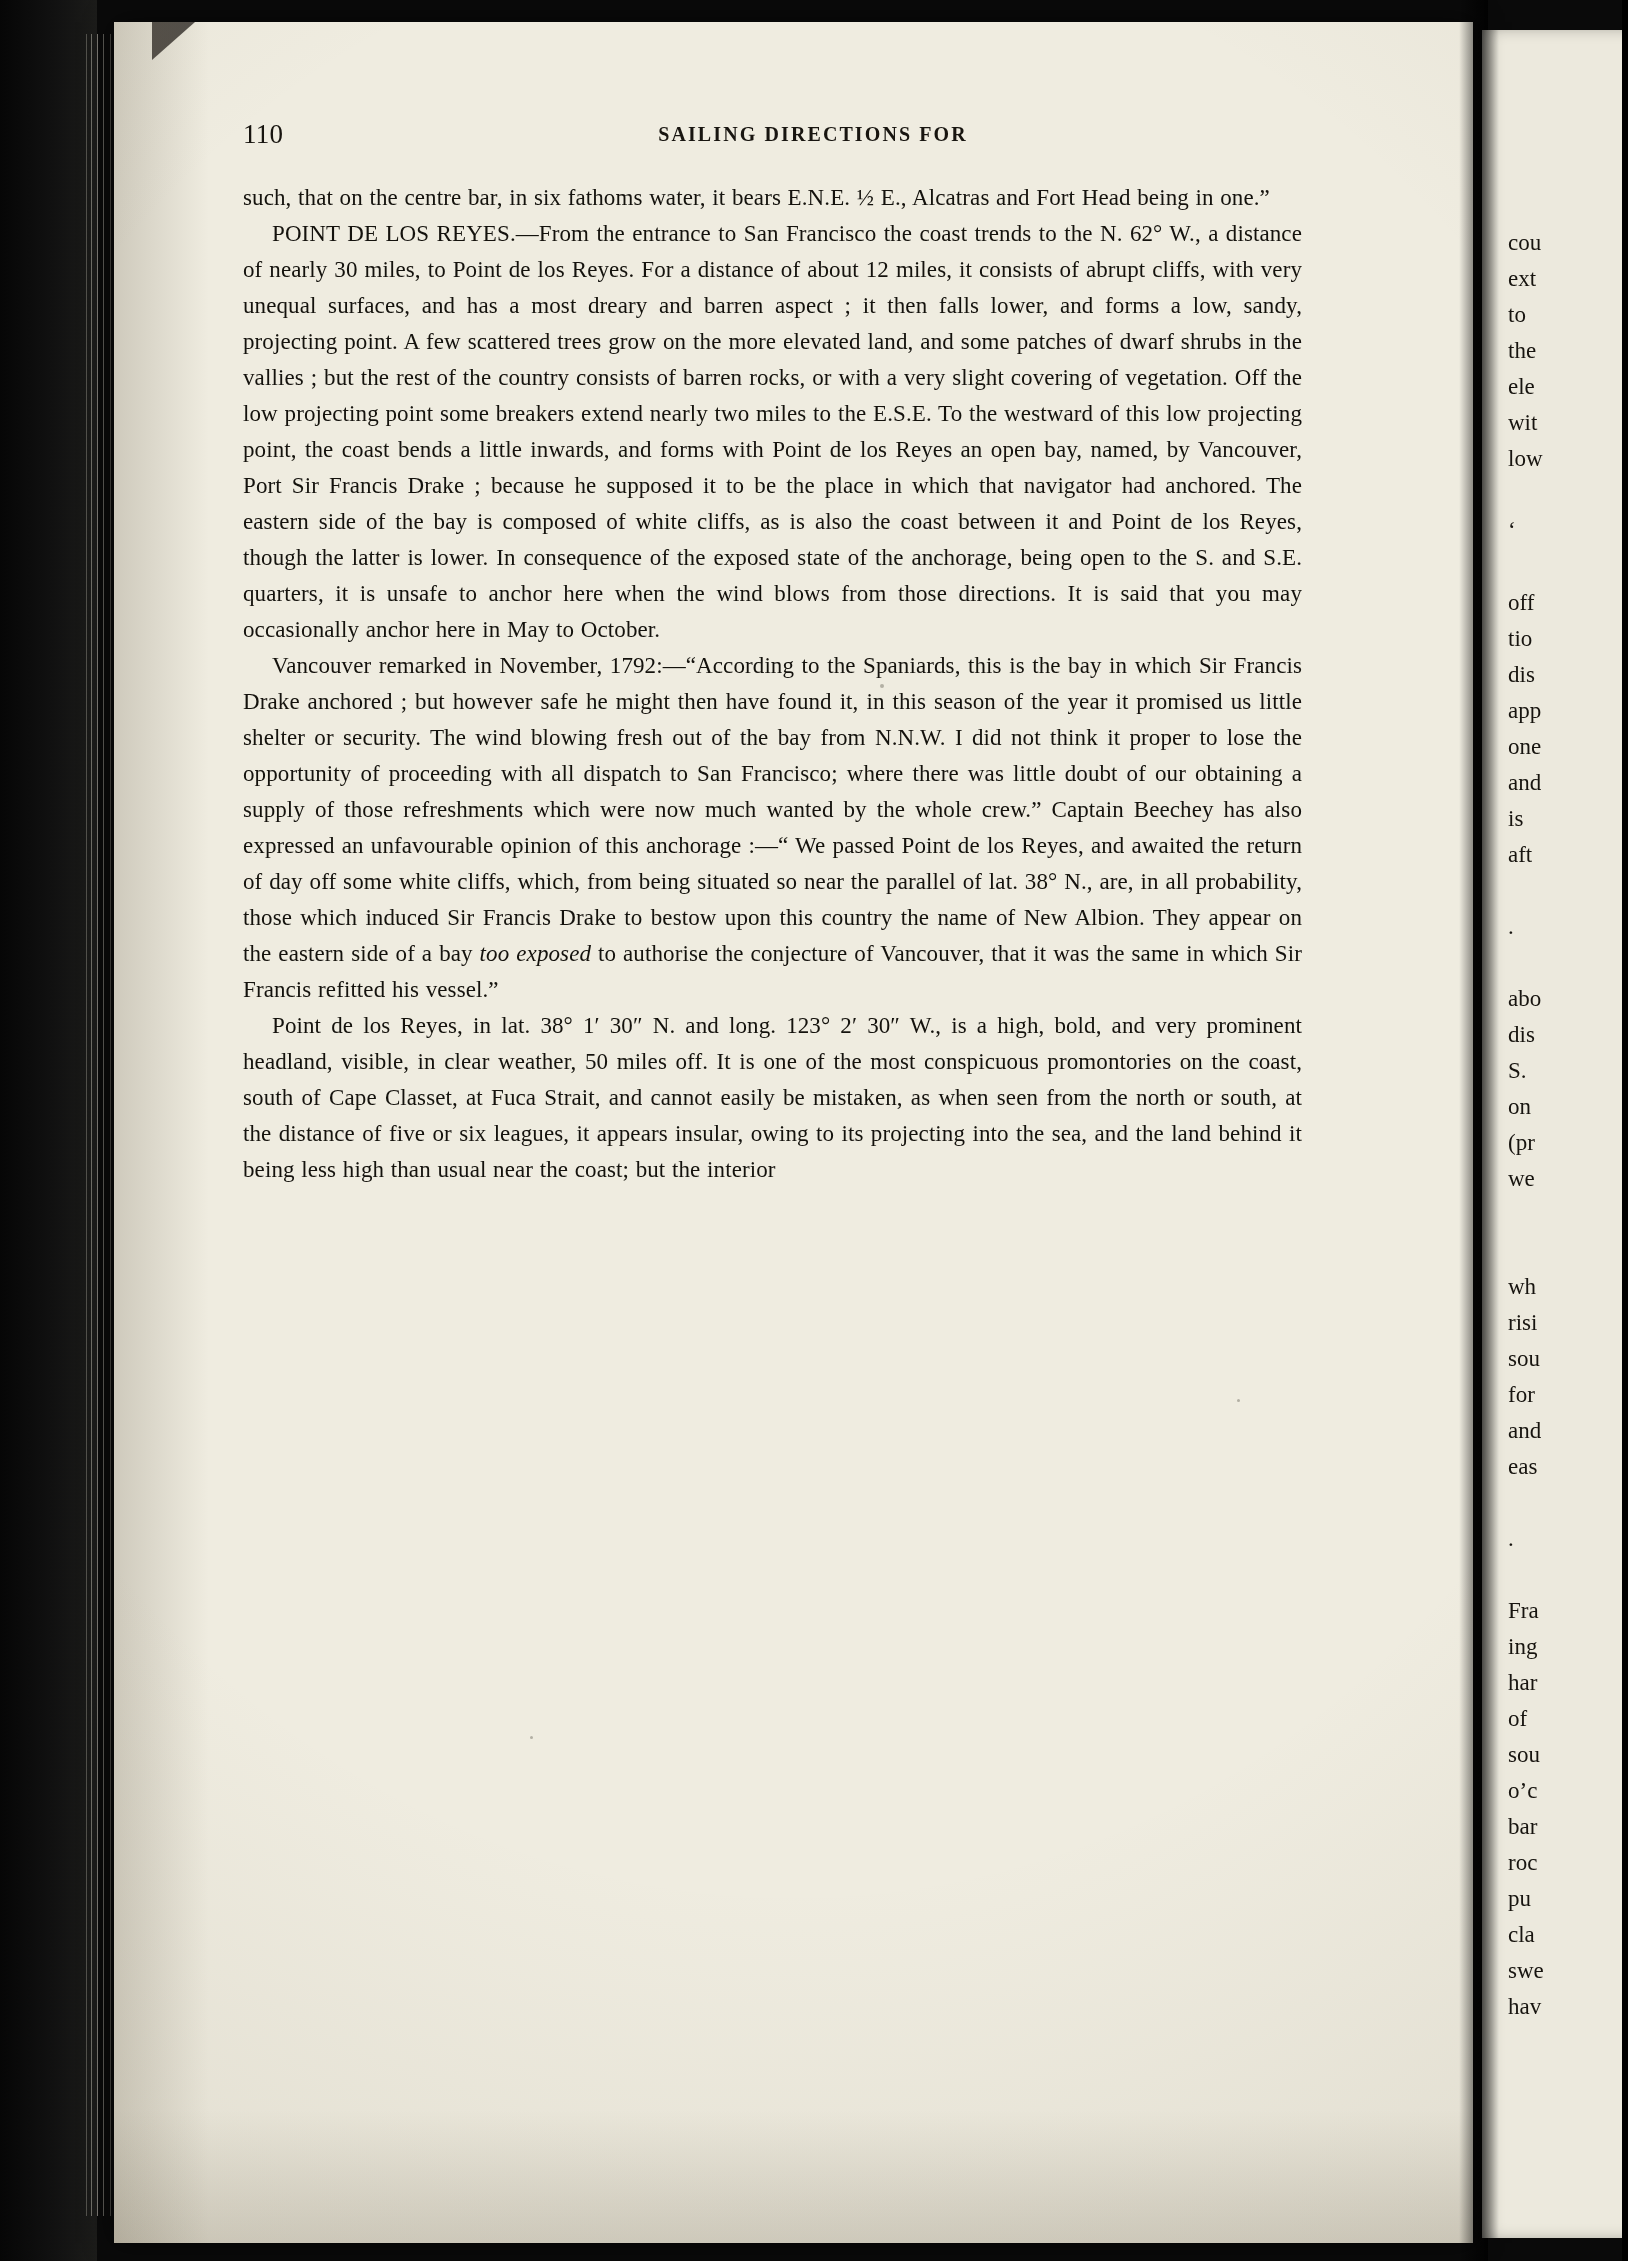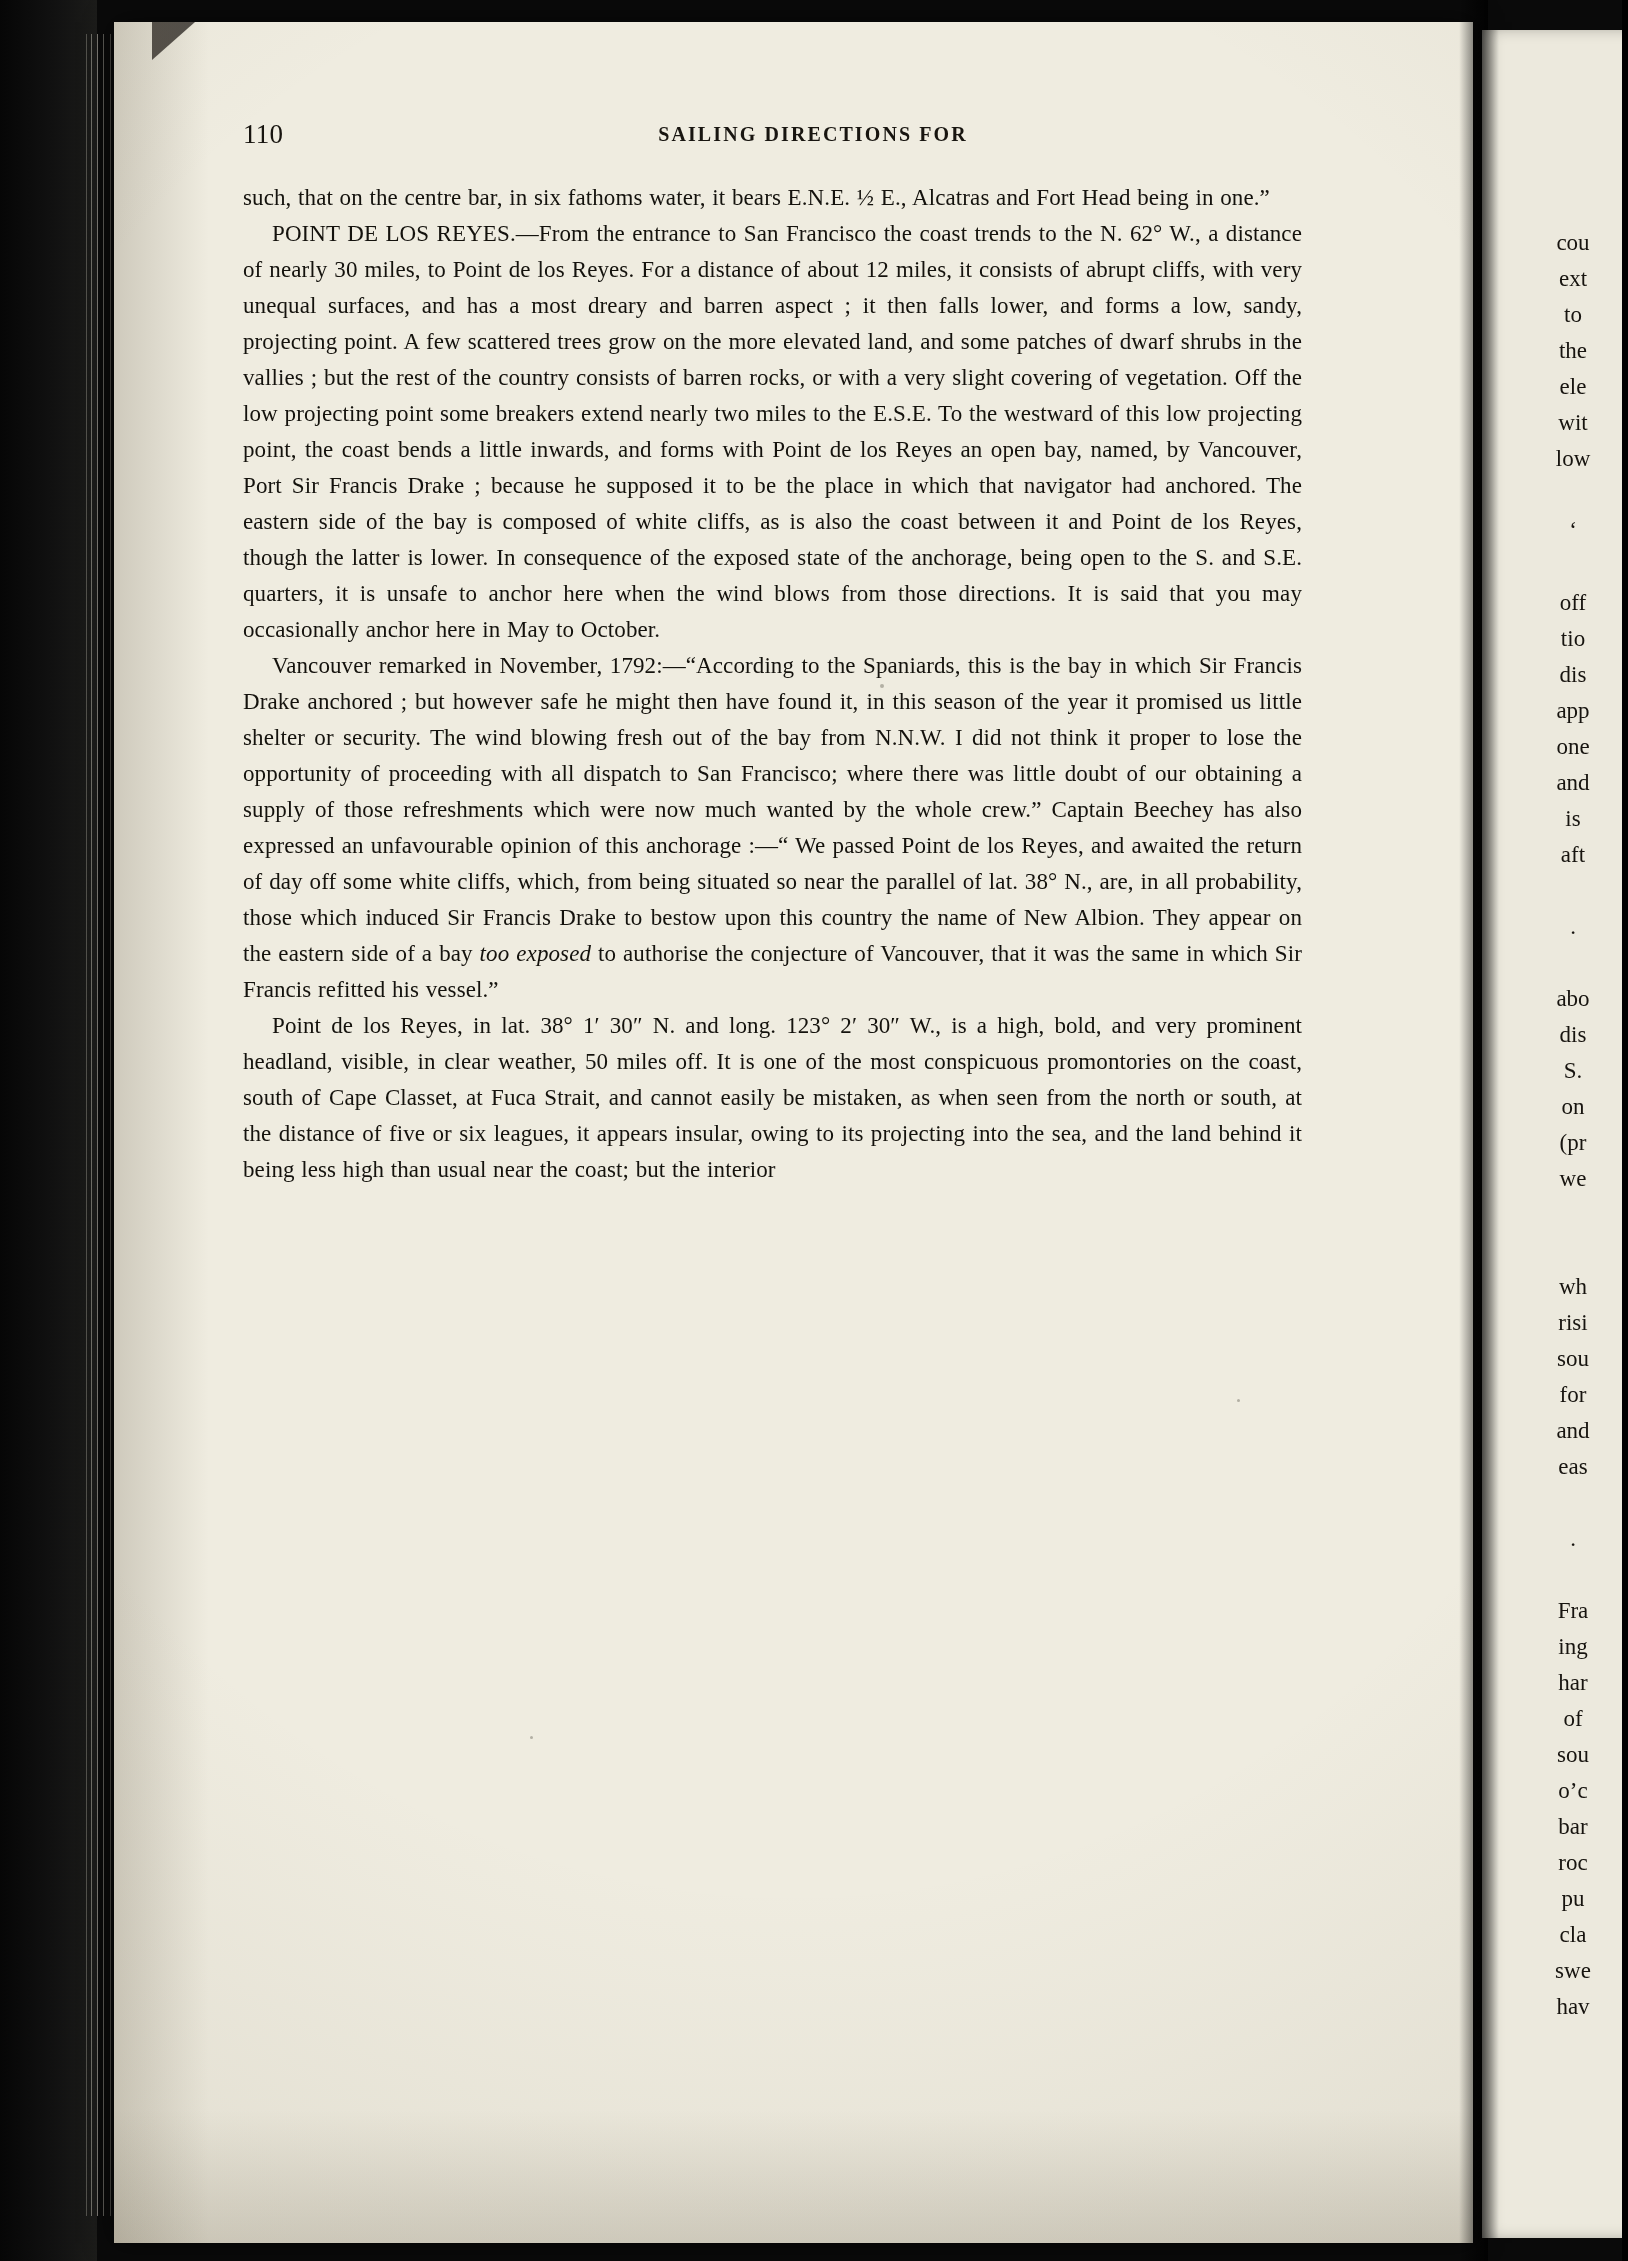--- a/index.html
+++ b/index.html
@@ -123,21 +123,20 @@
   
   .right-leaf {
     position: absolute;
     left: 1482px;
     top: 30px;
     width: 147px;
     height: 2208px;
     background: #ece9dd;
     box-shadow: inset 9px 0 17px -5.2px rgba(0,0,0,.45);
     overflow: hidden;
-    text-align: center;
   }
   .right-leaf::before {
     content: "";
     position: absolute;
     left: 0; top: 0; bottom: 0; width: 17px;
     background: linear-gradient(90deg, rgba(0,0,0,.55), rgba(0,0,0,0));
   }
   .right-col {
     position: absolute;
     left: 26px;

